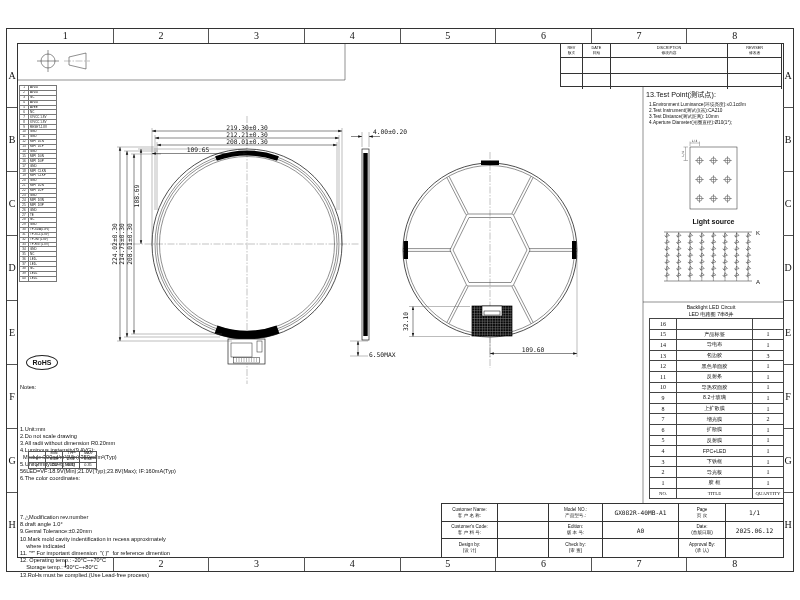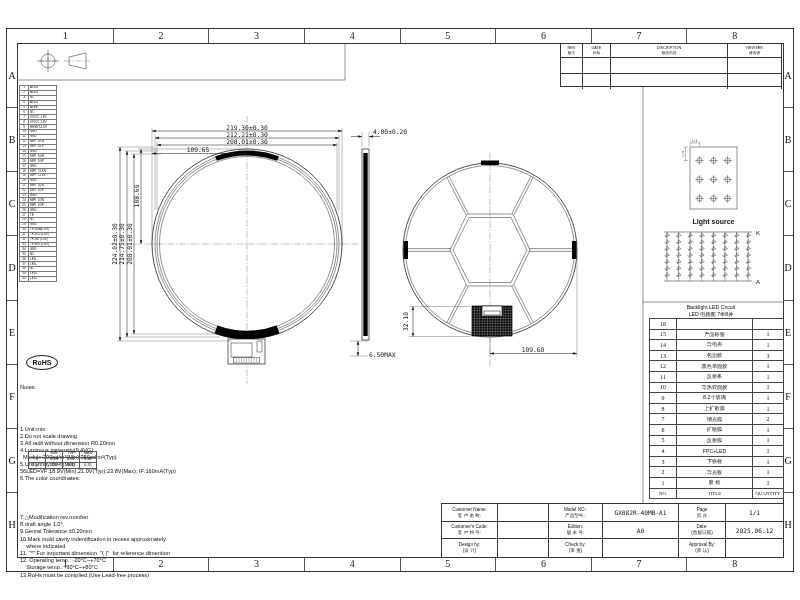--- a/index.html
+++ b/index.html
@@ -512,20 +512,30 @@
         <div class="rc4"></div>
       </div>
     <div class="rev-row">
         <div class="rc1"></div>
         <div class="rc2"></div>
         <div class="rc3"></div>
         <div class="rc4"></div>
       </div>
   </div>
 
+  <div id="testpoint" class="abs">
+    <div id="tp-title">13.Test Point(测试点):</div>
+    <div>
+
+    <div class="tp-line">1.Environment Luminance(环境亮度):≤0.1cd/m</div>
+        <div class="tp-line">2.Test Instrument(测试仪器):CA210</div>
+        <div class="tp-line">3.Test Distance(测试距离): 10mm</div>
+        <div class="tp-line">4.Aperture Diameter(光圈直径):Ø10(1°);</div>
+      </div>
+  </div>
 
   <table id="bom">
     <tbody>
 
     <tr>
         <td class="b-no">16</td>
         <td class="b-title"></td>
         <td class="b-qty"></td>
       </tr>
         <tr>

